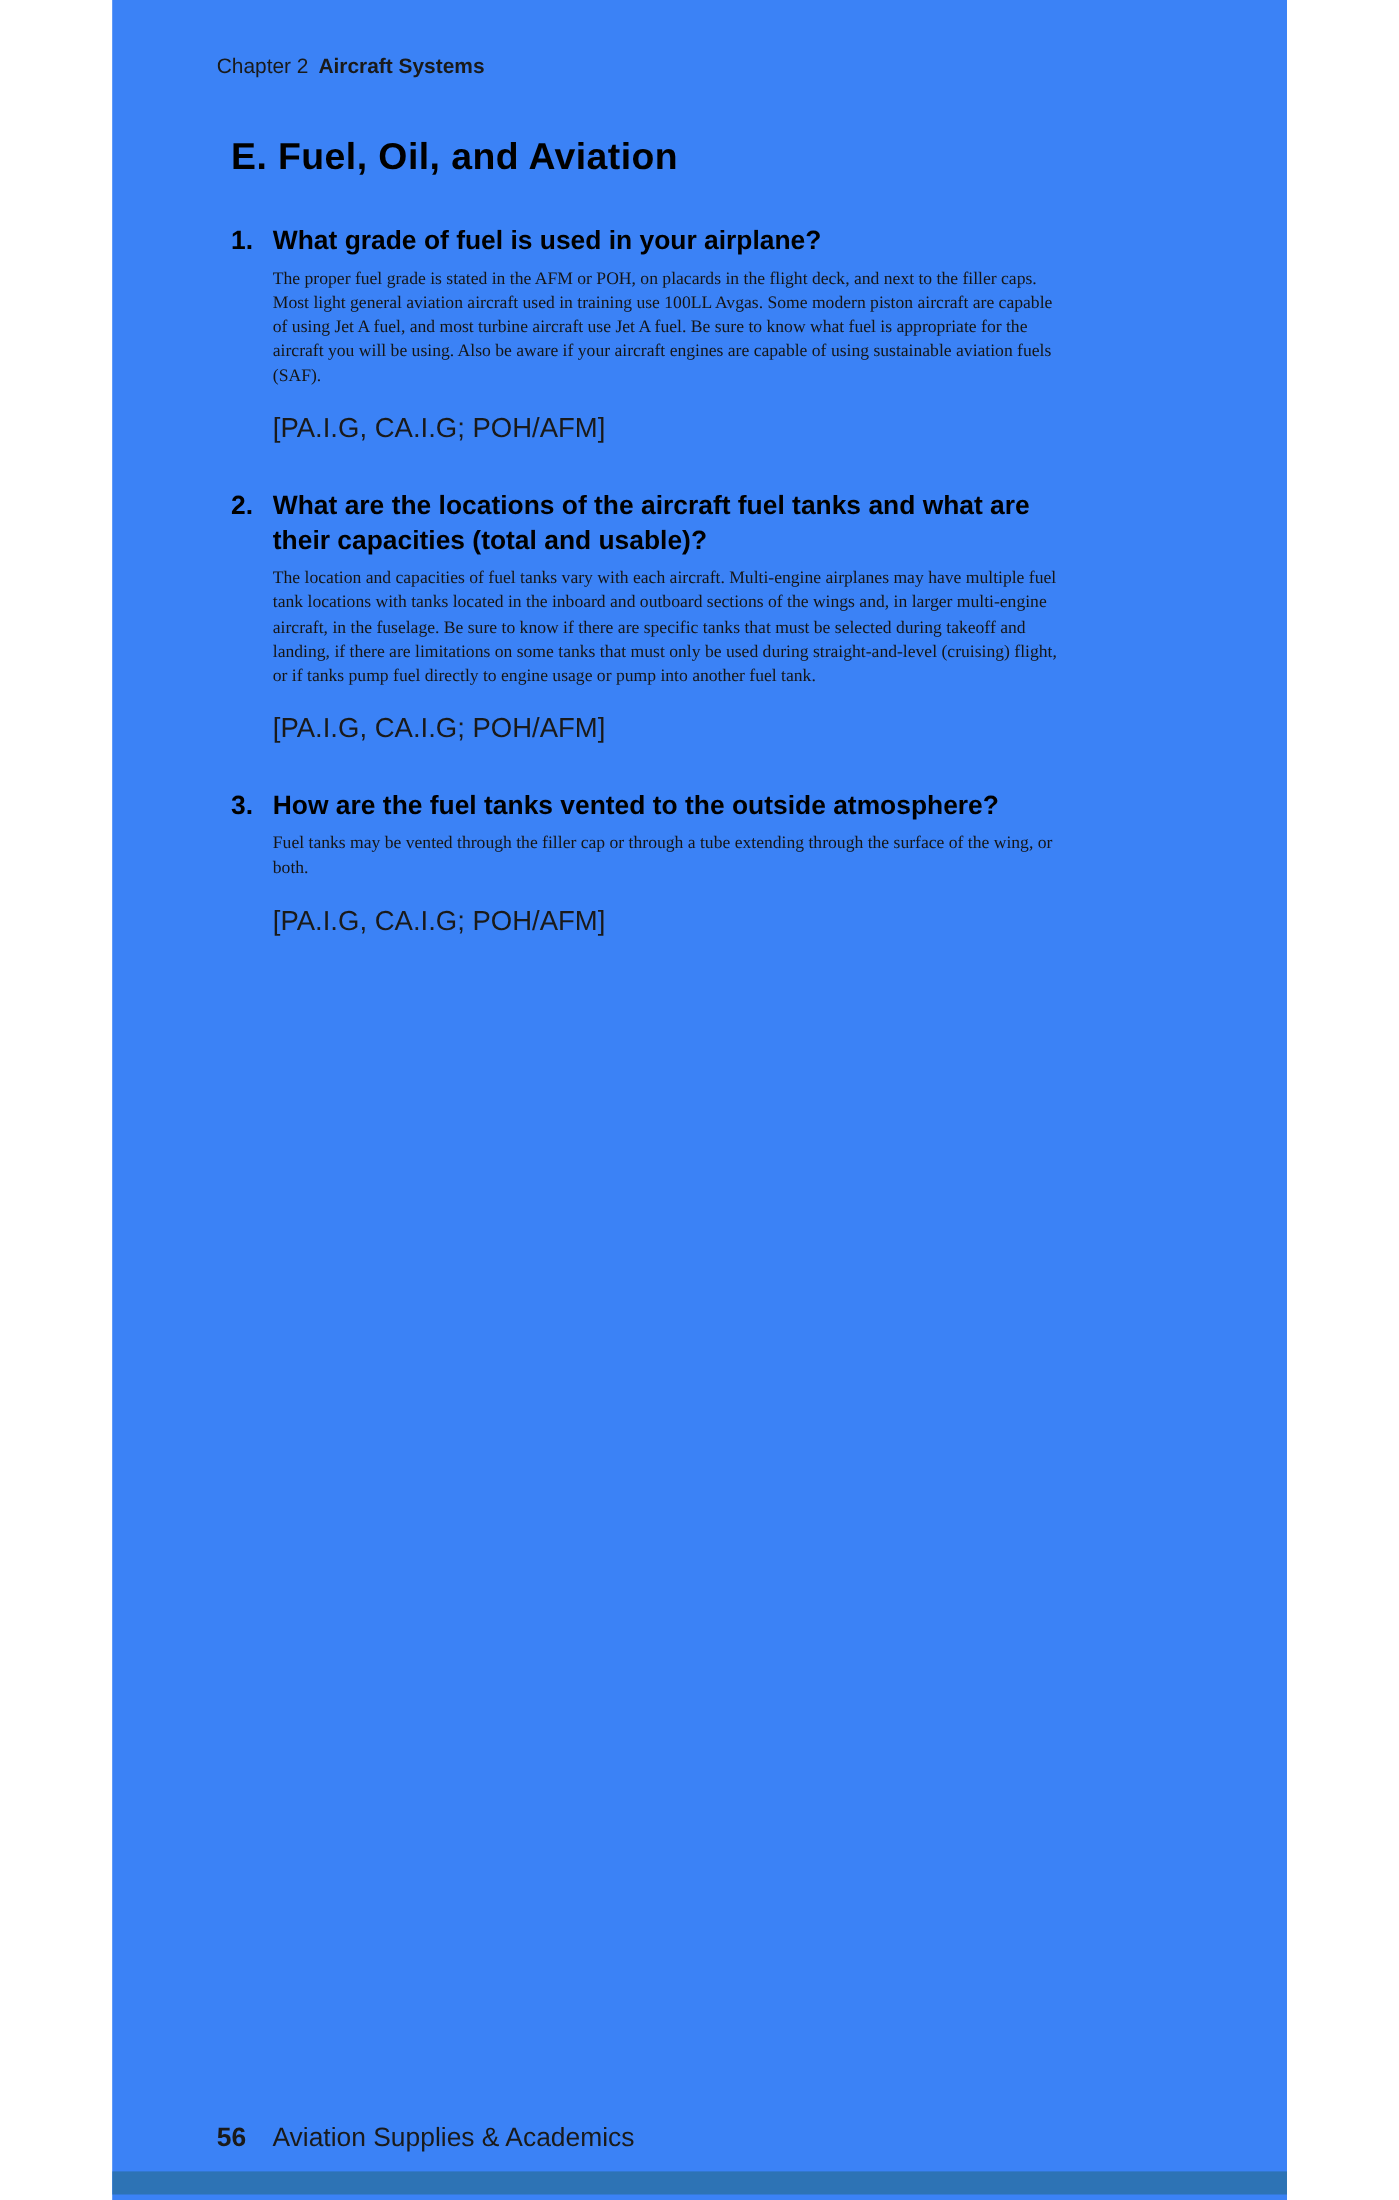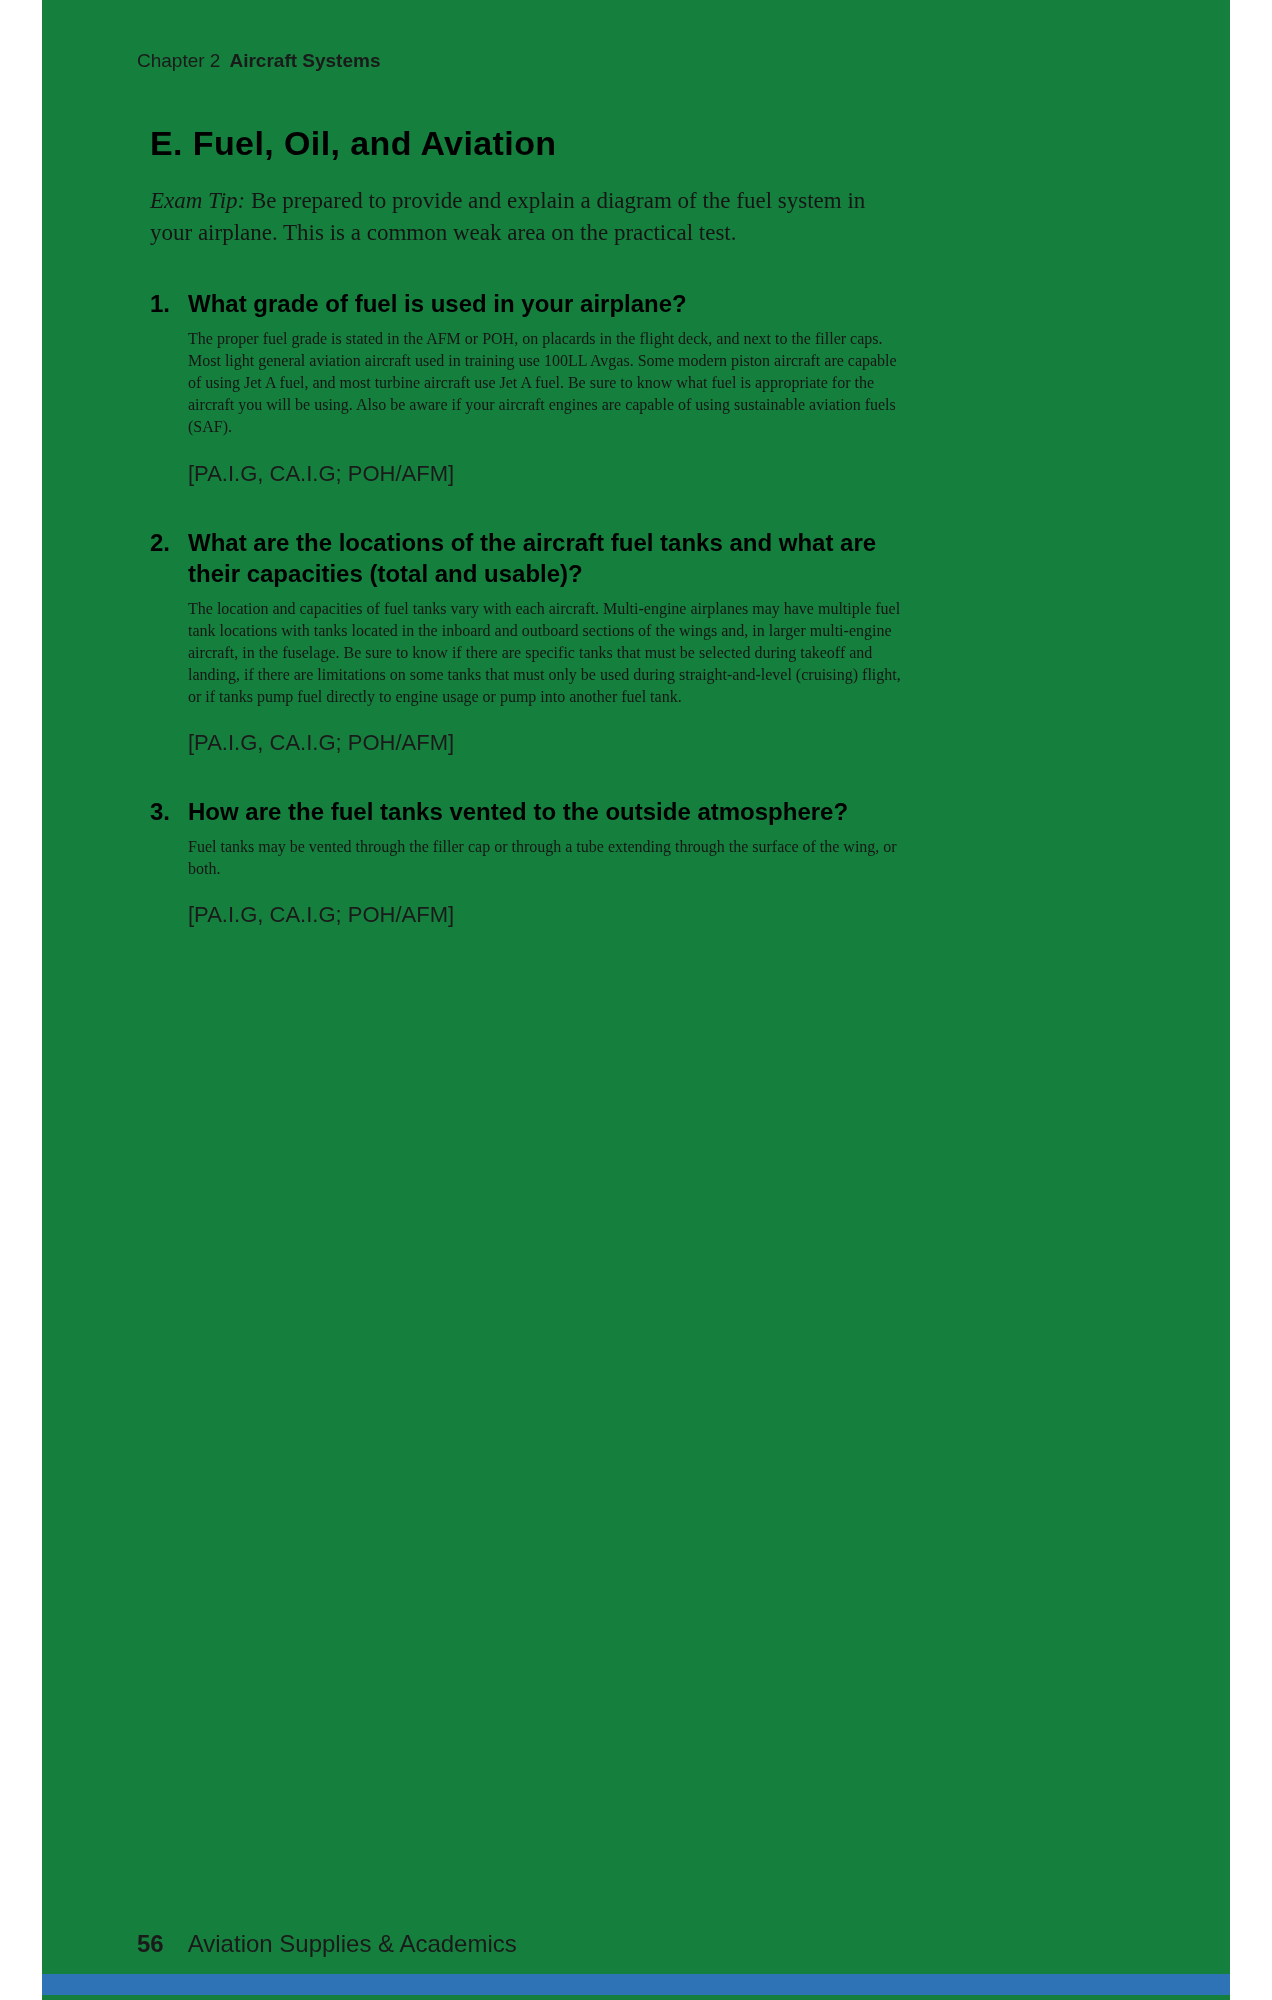--- a/index.html
+++ b/index.html
@@ -1,22 +1,22 @@
 <!DOCTYPE html>
 <html><head>
 <meta charset="utf-8">
 <style>
   * { margin: 0; padding: 0; box-sizing: border-box; }
   html, body { background: #ffffff; }
   .page {
     position: relative;
-    width: 1188px;
+    width: 1068px;
     height: 2000px;
     margin: 0 auto;
-    background: #15803d;
+    background: #3b82f6;
     color: #111111;
     font-family: "Liberation Serif", serif;
     overflow: hidden;
   }
   .running-header {
     position: absolute;
     top: 50px;
     left: 95px;
     font-family: "Liberation Sans", sans-serif;
     font-size: 19px;
@@ -62,21 +62,21 @@
     margin-left: 38px;
     margin-top: 8px;
     font-size: 16px;
     line-height: 1.38;
     color: #151515;
   }
   .q-cite {
     margin-left: 38px;
     margin-top: 22px;
     font-family: "Liberation Sans", sans-serif;
-    font-size: 22px;
+    font-size: 25px;
     color: #1a1a1a;
   }
 
   .page-footer {
     position: absolute;
     left: 95px;
     bottom: 42px;
     font-family: "Liberation Sans", sans-serif;
     font-size: 24px;
     color: #1a1a1a;
@@ -99,24 +99,20 @@
 <div class="page">
 
   <header class="running-header">
     <span class="chapter">Chapter 2</span><span class="chapter-title">Aircraft Systems</span>
   </header>
 
   <main class="content">
 
     <h1 class="section-title">E. Fuel, Oil, and Aviation</h1>
 
-    <p class="exam-tip">
-      <em class="tip-label">Exam Tip:</em>
-      <span>Be prepared to provide and explain a diagram of the fuel system in your airplane. This is a common weak area on the practical test.</span>
-    </p>
 
     <section class="question">
       <div class="q-head">
         <span class="q-num">1.</span>
         <h2 class="q-title">What grade of fuel is used in your airplane?</h2>
       </div>
       <p class="q-body">The proper fuel grade is stated in the AFM or POH, on placards in the flight deck, and next to the filler caps. Most light general aviation aircraft used in training use 100LL Avgas. Some modern piston aircraft are capable of using Jet A fuel, and most turbine aircraft use Jet A fuel. Be sure to know what fuel is appropriate for the aircraft you will be using. Also be aware if your aircraft engines are capable of using sustainable aviation fuels (SAF).</p>
       <p class="q-cite">[PA.I.G, CA.I.G; POH/AFM]</p>
     </section>
 

